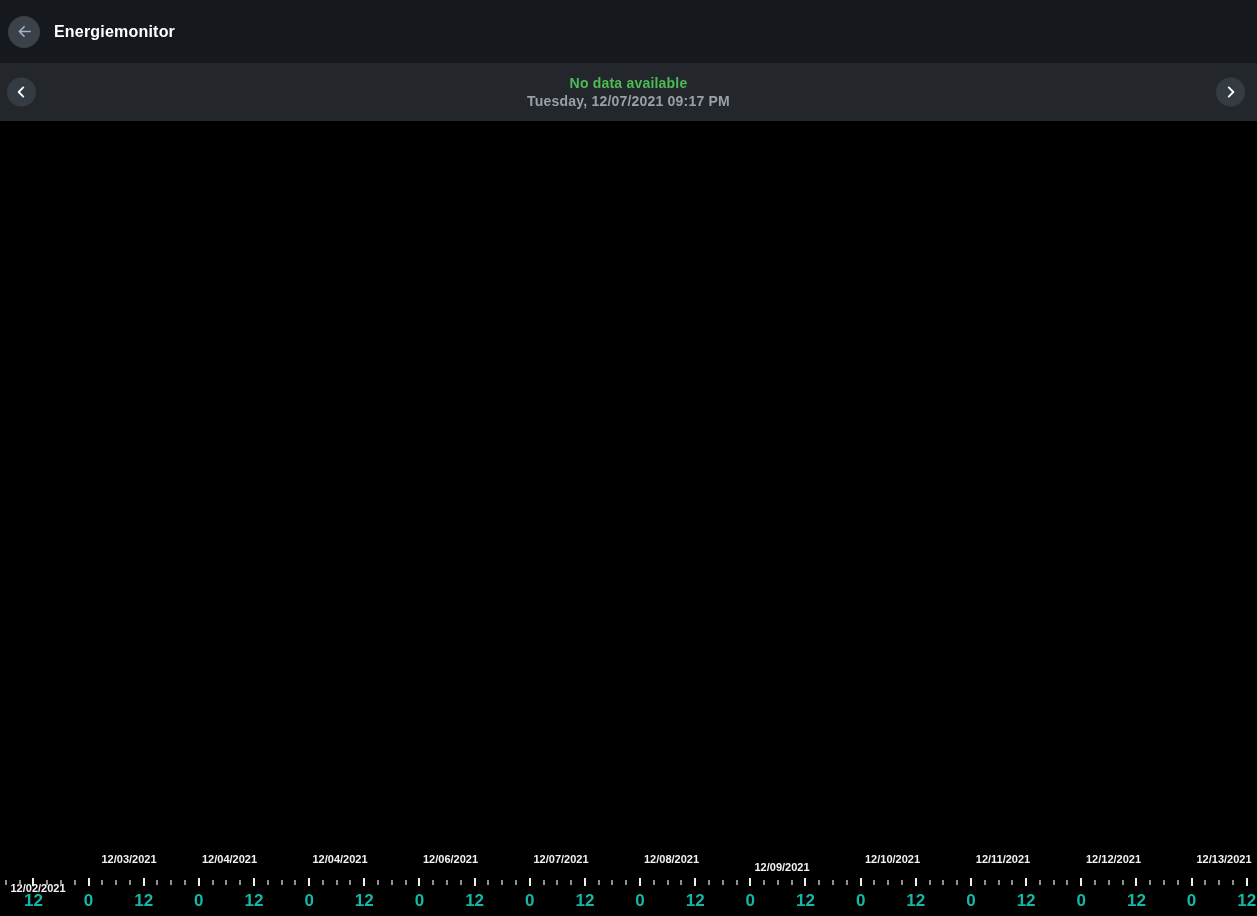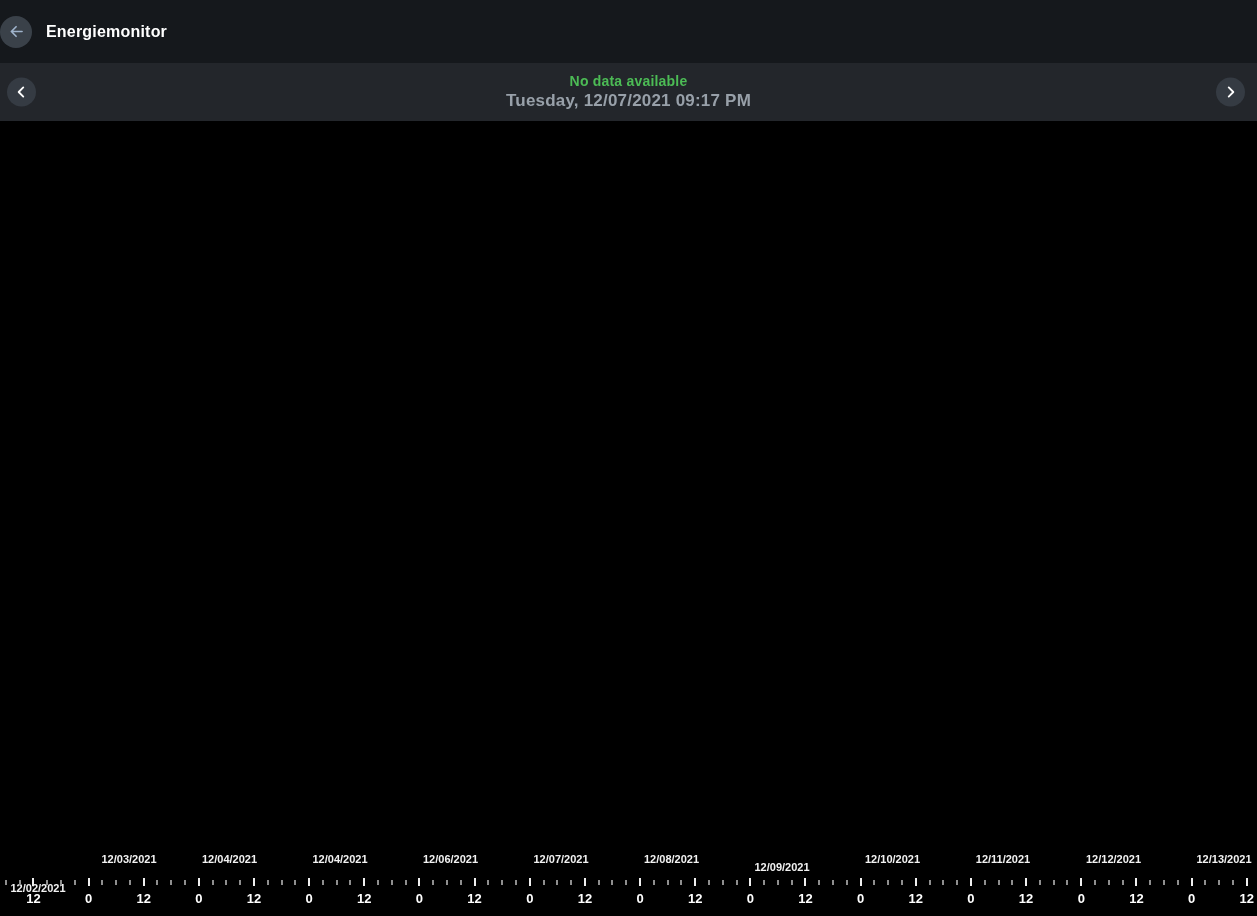--- a/index.html
+++ b/index.html
@@ -10,21 +10,21 @@
     background:#000;
     font-family:"Liberation Sans", sans-serif;
     display:flex;flex-direction:column;
     -webkit-font-smoothing:antialiased;
   }
   
   .topbar{
     height:63px;flex:0 0 63px;
     background:#15181c;
     display:flex;align-items:center;
-    box-sizing:border-box;
+    padding-left:8px;box-sizing:border-box;
   }
   .back-btn{
     width:32px;height:32px;border-radius:50%;
     background:#3a4149;border:none;cursor:pointer;
     display:flex;align-items:center;justify-content:center;
     padding:0;flex:0 0 auto;
   }
   .topbar-title{
     color:#ffffff;font-size:16px;font-weight:700;
     margin-left:14px;letter-spacing:.2px;
@@ -48,21 +48,21 @@
   .nav-btn{
     position:absolute;top:50%;transform:translateY(-50%);
     width:29px;height:29px;border-radius:50%;
     background:#353b43;border:none;cursor:pointer;
     display:flex;align-items:center;justify-content:center;padding:0;
   }
   .nav-btn.prev{left:7px;}
   .nav-btn.next{right:12px;}
   .status-stack{display:flex;flex-direction:column;align-items:center;gap:2px;}
   .status-message{color:#4cbb55;font-size:14px;font-weight:700;letter-spacing:.2px;}
-  .status-timestamp{color:#98a0a9;font-size:17px;font-weight:700;letter-spacing:.2px;}
+  .status-timestamp{color:#98a0a9;font-size:14px;font-weight:700;letter-spacing:.2px;}
   
   .chart-area{flex:1 1 auto;background:#000;}
   
   .timeline{
     position:relative;
     height:71px;flex:0 0 71px;
     background:#000;overflow:hidden;
   }
   .date-axis{position:absolute;left:0;right:0;top:0;height:26px;}
   .date-label{
@@ -70,21 +70,21 @@
     color:#f2f2f2;font-size:11px;font-weight:700;white-space:nowrap;
   }
   .time-ruler{position:absolute;left:0;right:0;top:26px;height:45px;}
   .tick{
     position:absolute;top:9px;width:2px;height:5px;
     background:#8f8f8f;transform:translateX(-50%);
   }
   .tick.major{top:7px;height:8px;background:#efefef;}
   .hour-label{
     position:absolute;top:20px;transform:translateX(-50%);
-    color:#ffffff;font-size:13px;font-weight:700;
+    color:#14b8a6;font-size:17px;font-weight:700;
   }
 </style>
 </head>
 <body>
 
 <div class="app">
 
   <header class="topbar">
     <button class="back-btn">
       <span style="display:flex">

